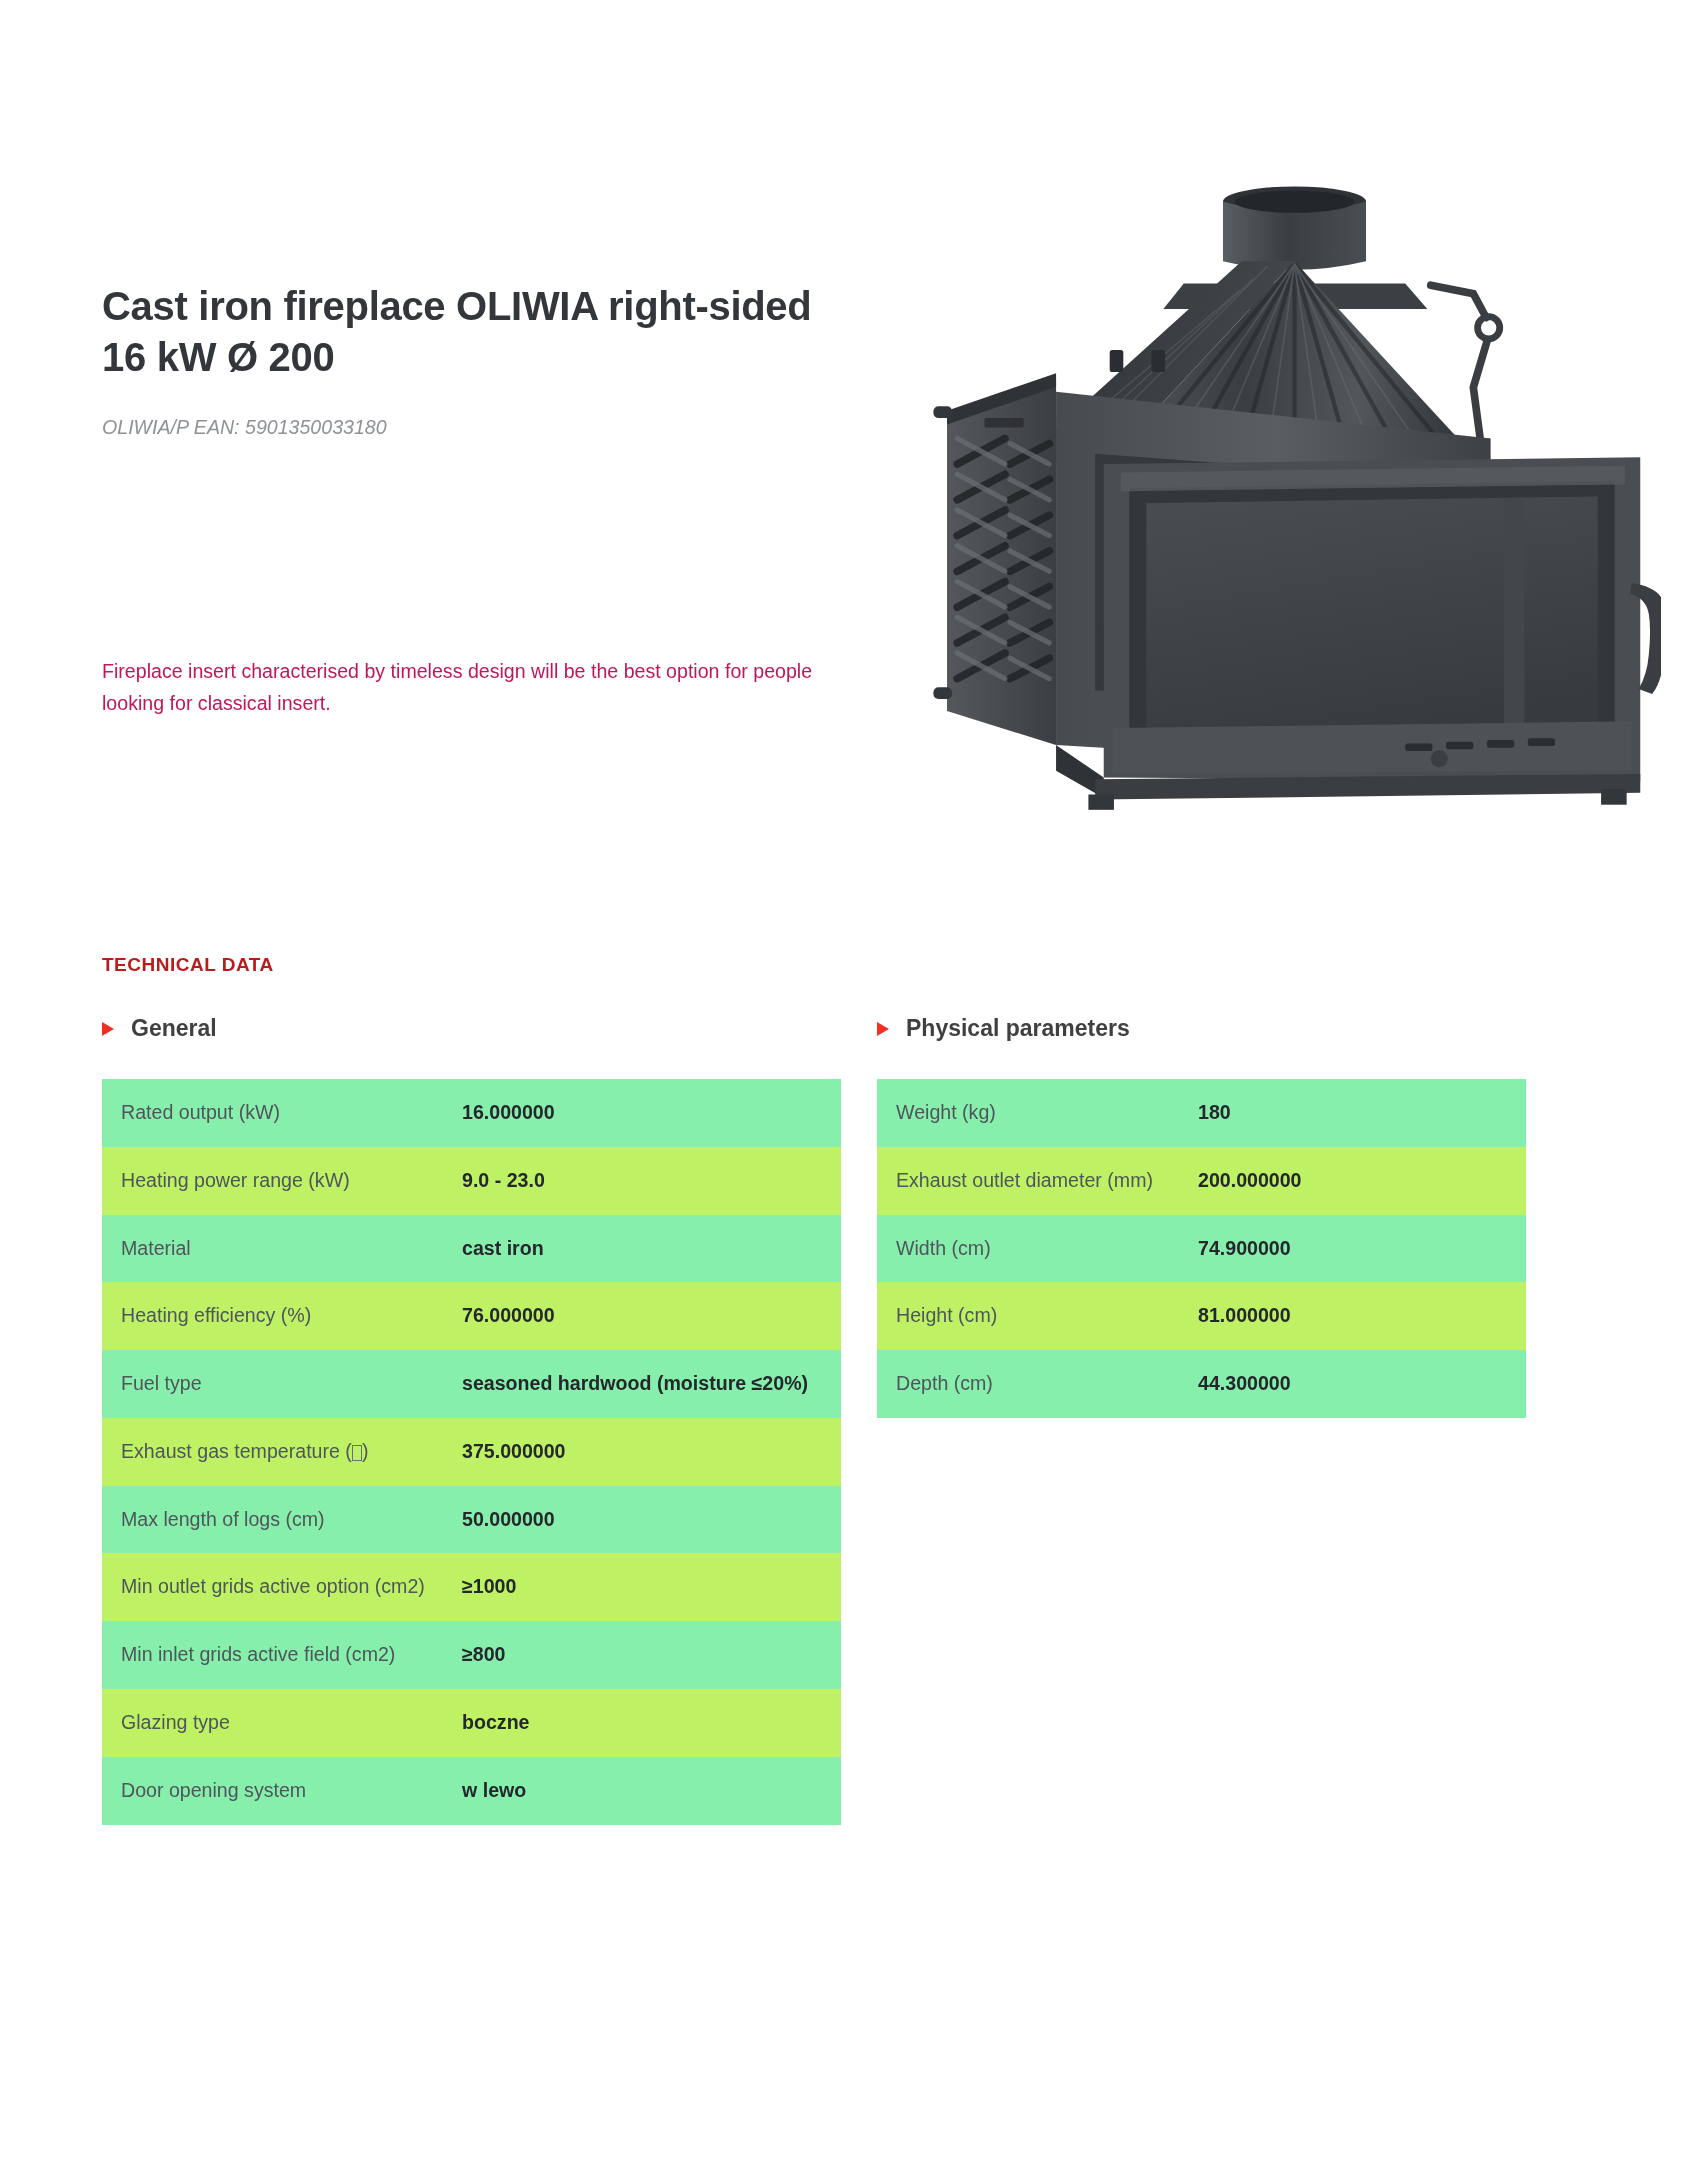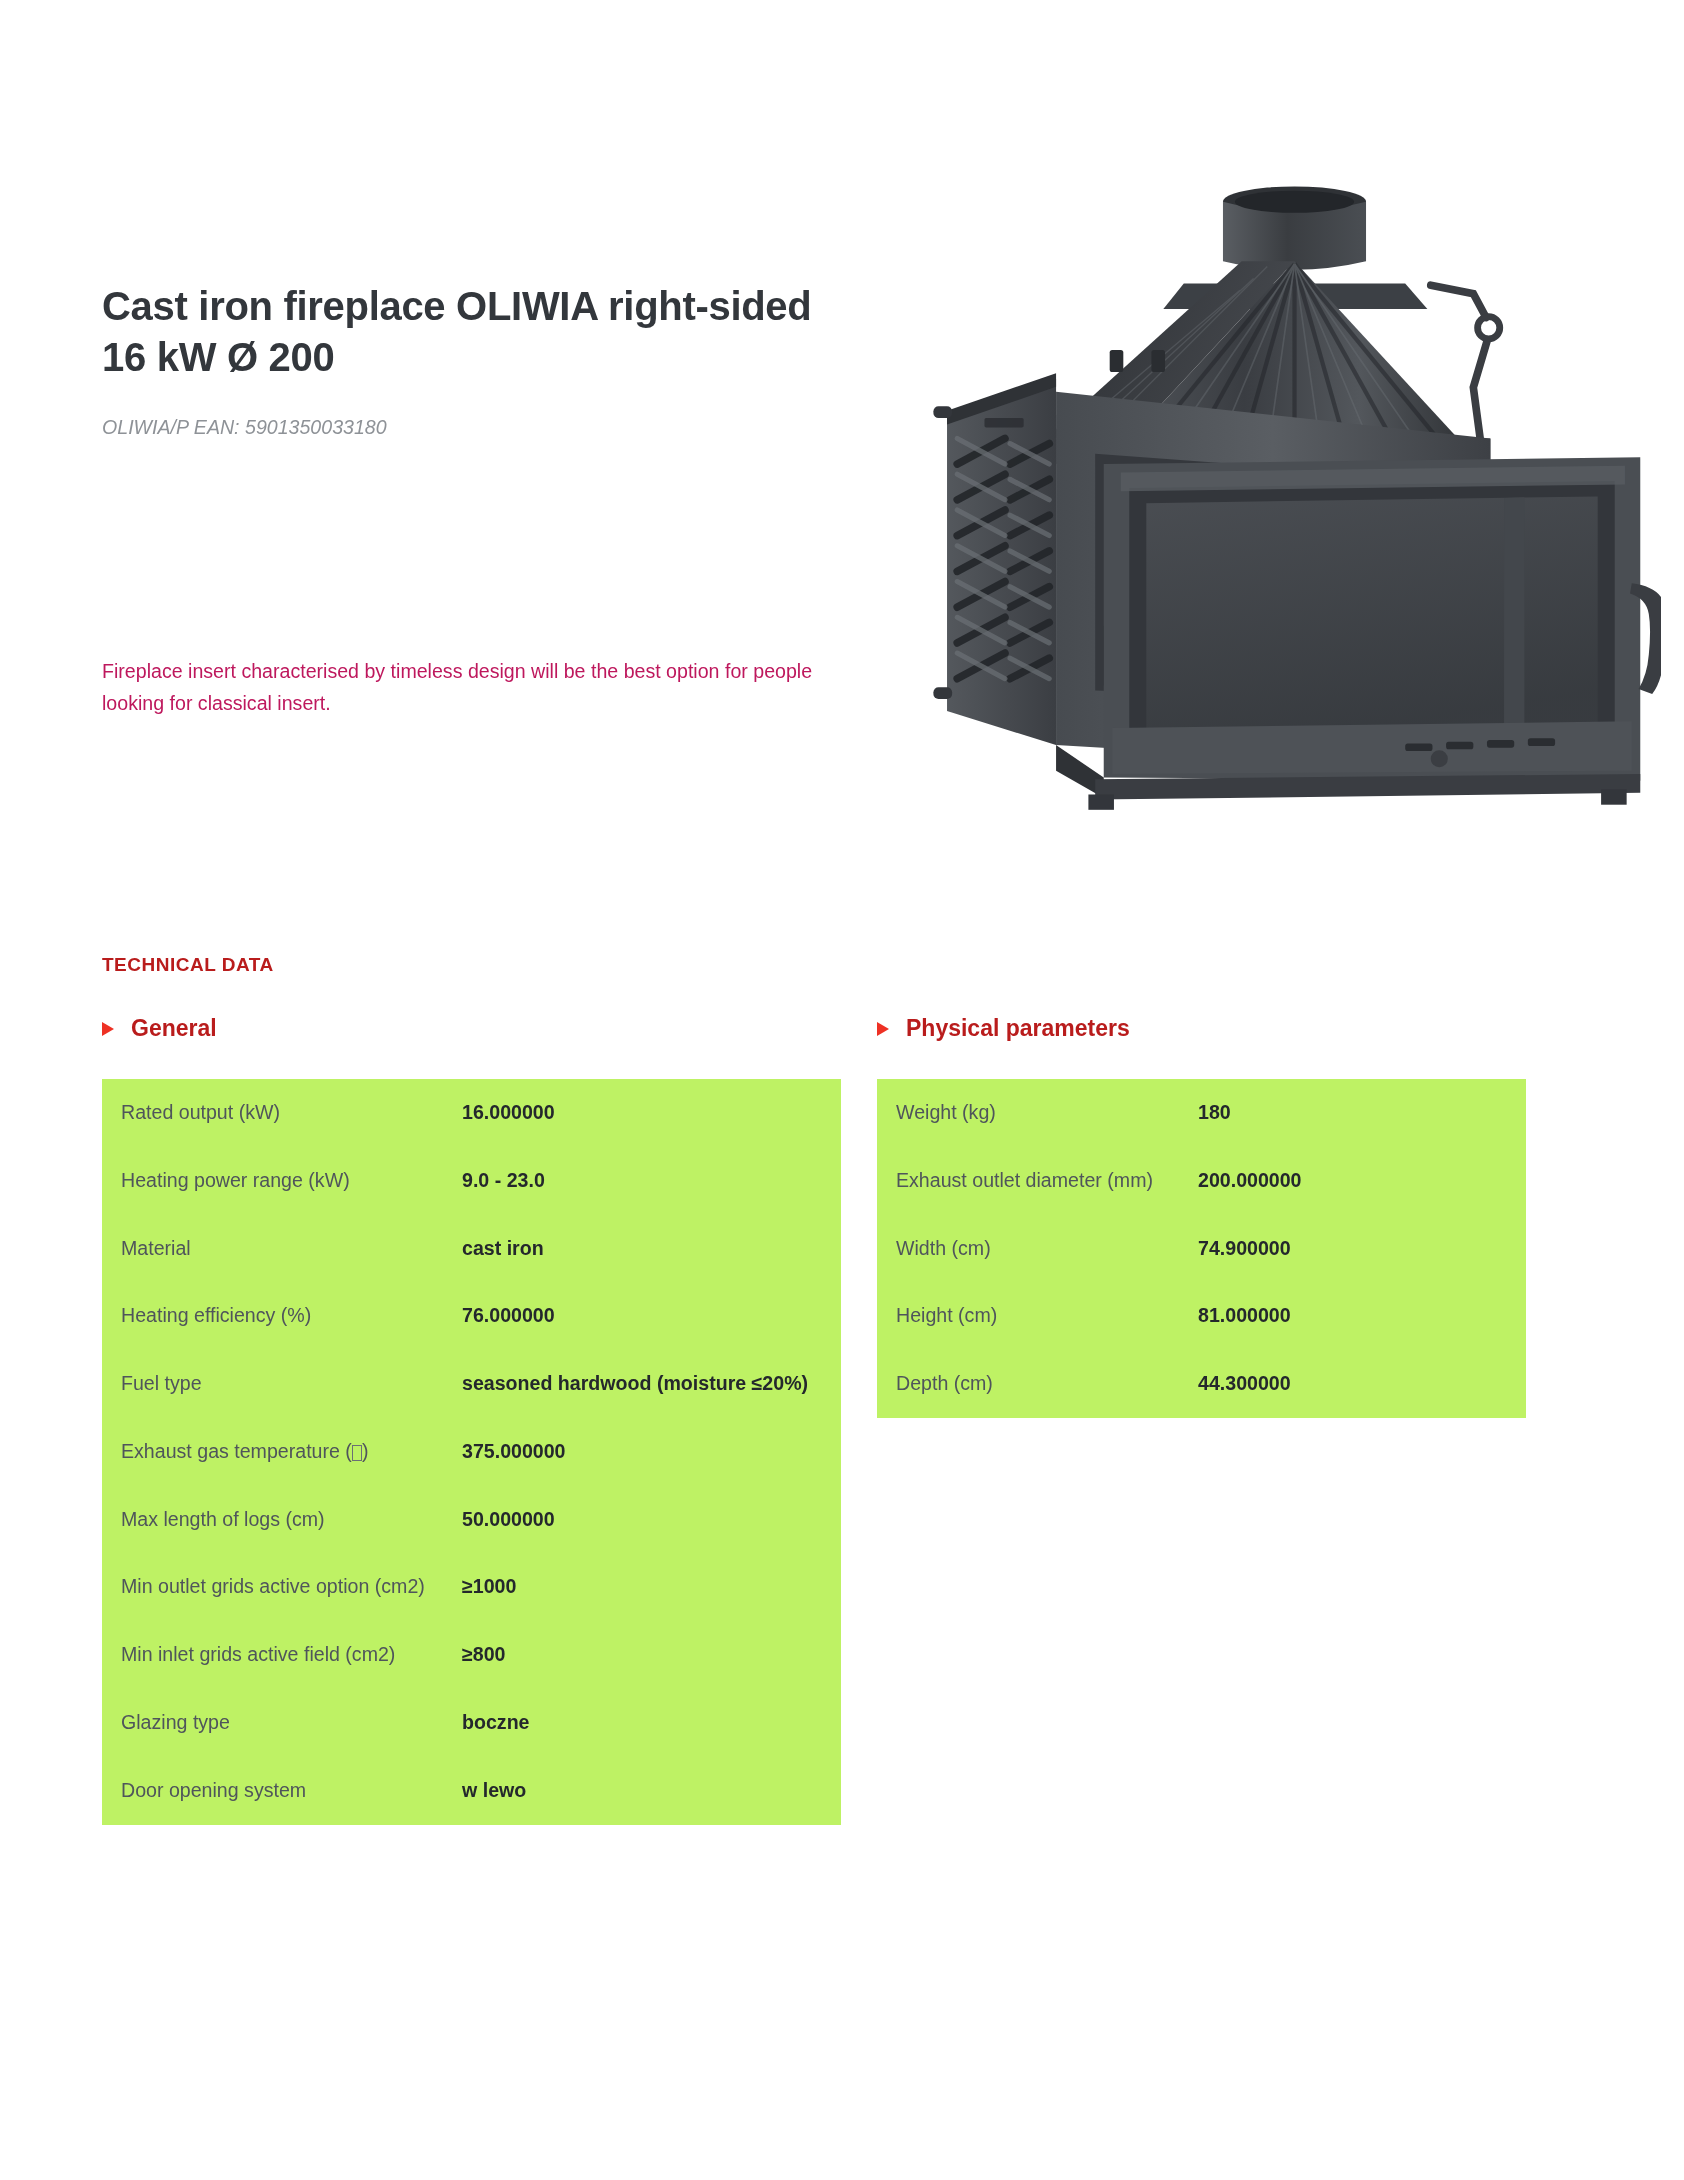--- a/index.html
+++ b/index.html
@@ -91,39 +91,39 @@
   }
   .spec-col.left  { left: 102px;  width: 737px; }
   .spec-col.right { left: 877px; width: 647px; }
 
   .spec-group-title {
     display: flex;
     align-items: center;
     gap: 17px;
     font-size: 23px;
     font-weight: bold;
-    color: #b91c1c;
+    color: #404040;
     margin: 0 0 37px 0;
     padding-left: 0;
   }
   .tri-bullet {
     display: inline-block;
     width: 0; height: 0;
     border-left: 12.8px solid #ee3124;
     border-top: 7.7px solid transparent;
     border-bottom: 7.7px solid transparent;
     flex: 0 0 auto;
   }
 
   .spec-table {
     width: 100%;
     border-collapse: collapse;
     table-layout: fixed;
   }
-  .spec-table tr.odd  { background: #bef264; }
+  .spec-table tr.odd  { background: #86efac; }
   .spec-table tr.even { background: #bef264; }
 
   .spec-table td {
     vertical-align: top;
     padding: 19px 0 19px 0;
     font-size: 19.6px;
     line-height: 1.52;
   }
   .spec-table td.k {
     color: #4f555b;

